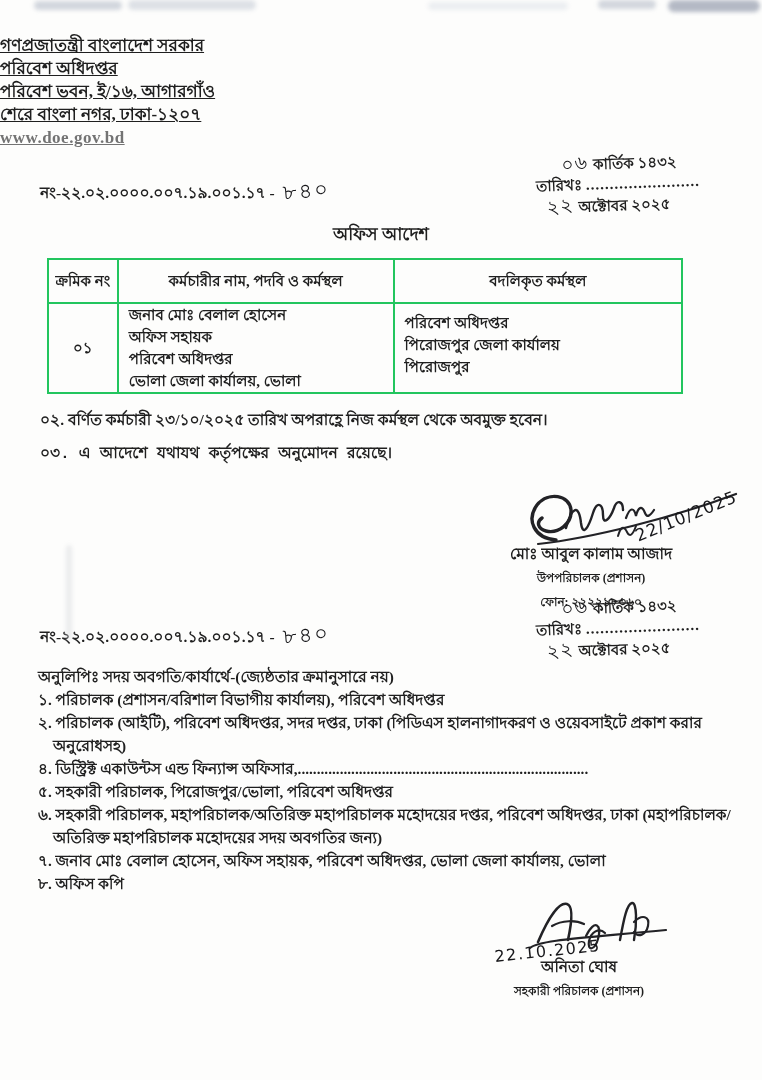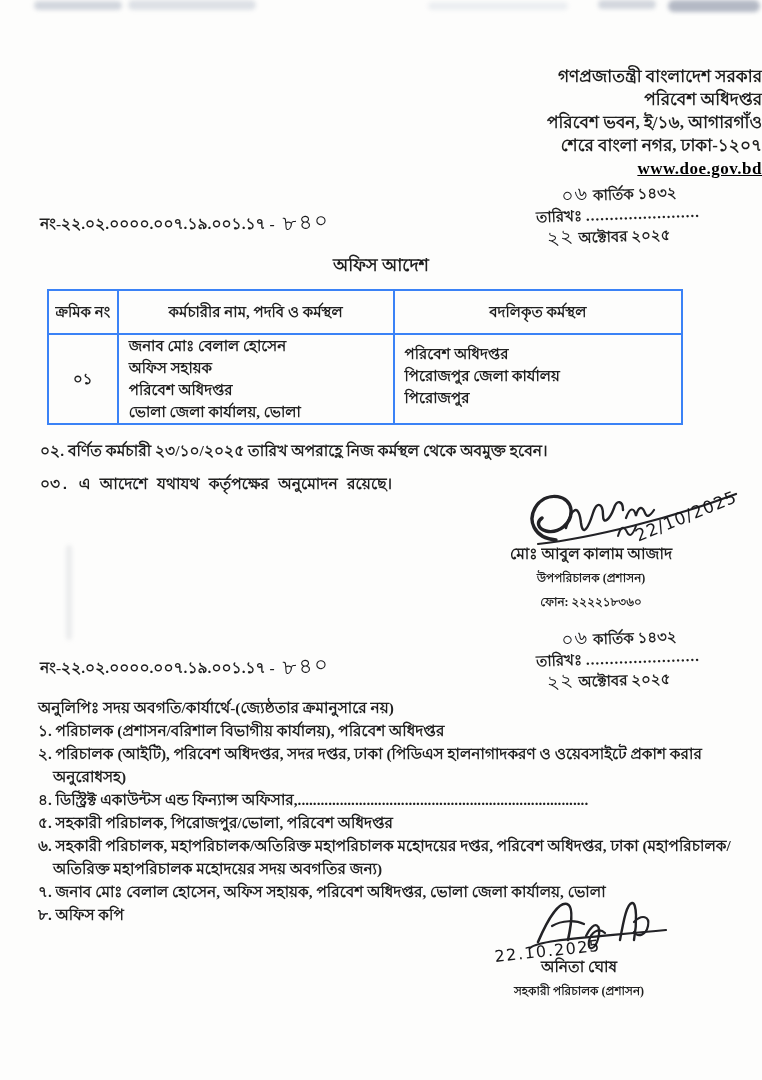--- a/index.html
+++ b/index.html
@@ -11,39 +11,39 @@
   }
   
   .smudge { position:absolute; border-radius:6px; filter:blur(2px); pointer-events:none; }
   .sm1 { top:1px; left:34px;  width:88px;  height:9px;  background:#aeb6c4; opacity:.55; }
   .sm2 { top:0;   left:128px; width:128px; height:10px; background:#b7bfcc; opacity:.45; }
   .sm3 { top:2px; left:428px; width:140px; height:8px;  background:#ccd3dd; opacity:.35; }
   .sm4 { top:0;   left:598px; width:58px;  height:9px;  background:#a8b0bf; opacity:.5; }
   .sm5 { top:0;   left:668px; width:92px;  height:12px; background:#8e96a8; opacity:.65; }
   .streak { top:545px; left:66px; width:6px; height:95px; background:#d9dbde; opacity:.5; }
 
-  .org-header { text-align:right; padding-top:65px; font-weight:700; font-size:17px; line-height:23px; }
-  .website { display:inline-block; font-weight:700; text-decoration:underline; letter-spacing:.5px; color:#000000; }
+  .org-header { text-align:left; padding-top:34px; font-weight:700; font-size:17px; line-height:23px;text-decoration:underline; }
+  .website { display:inline-block; font-weight:700; text-decoration:underline; letter-spacing:.5px; color:#737373; }
 
   .memo-row { display:flex; justify-content:space-between; align-items:flex-start; padding:0 26px 0 40px; margin-top:2px; }
   .memo-number { font-weight:700; font-size:15.5px; margin-top:24px; white-space:nowrap; }
   .hand { font-family:"DejaVu Sans",sans-serif; font-weight:400; color:#17171a; }
   .memo-hand { display:inline-block; font-size:21px; margin-left:8px; transform:rotate(-5deg); letter-spacing:2px; }
 
   .date-block { width:200px; font-weight:700; font-size:15px; line-height:20px; transform:rotate(-2deg); }
   .date-hand { display:inline-block; font-size:19px; margin-right:5px; transform:rotate(-6deg); letter-spacing:1px; }
   .date-line-1 { padding-left:26px; }
   .date-line-3 { padding-left:10px; }
   .dots { letter-spacing:1px; font-weight:700; }
 
   .order-title { text-align:center; font-size:17.5px; font-weight:700; margin-top:6px; }
   .intro { margin:16px 26px 0 40px; font-size:15.5px; font-weight:600; }
 
   table.transfer { border-collapse:collapse; margin:8px 0 0 47px; width:636px; }
-  .transfer th, .transfer td { border:2px solid #3b82f6; font-size:15px; }
+  .transfer th, .transfer td { border:2px solid #22c55e; font-size:15px; }
   .transfer th { height:44px; font-weight:700; text-align:center; }
   .transfer td { padding:0 10px; vertical-align:middle; font-weight:600; line-height:22px; }
   .col-serial { width:11%; }
   .col-emp { width:43.5%; }
   .col-new { width:45.5%; }
   td.serial-cell { text-align:center; }
 
   .para { margin:14px 26px 0 40px; font-size:15.5px; font-weight:600; }
   .para + .para { margin-top:7px;font-family:Liberation Mono, monospace; }
 

